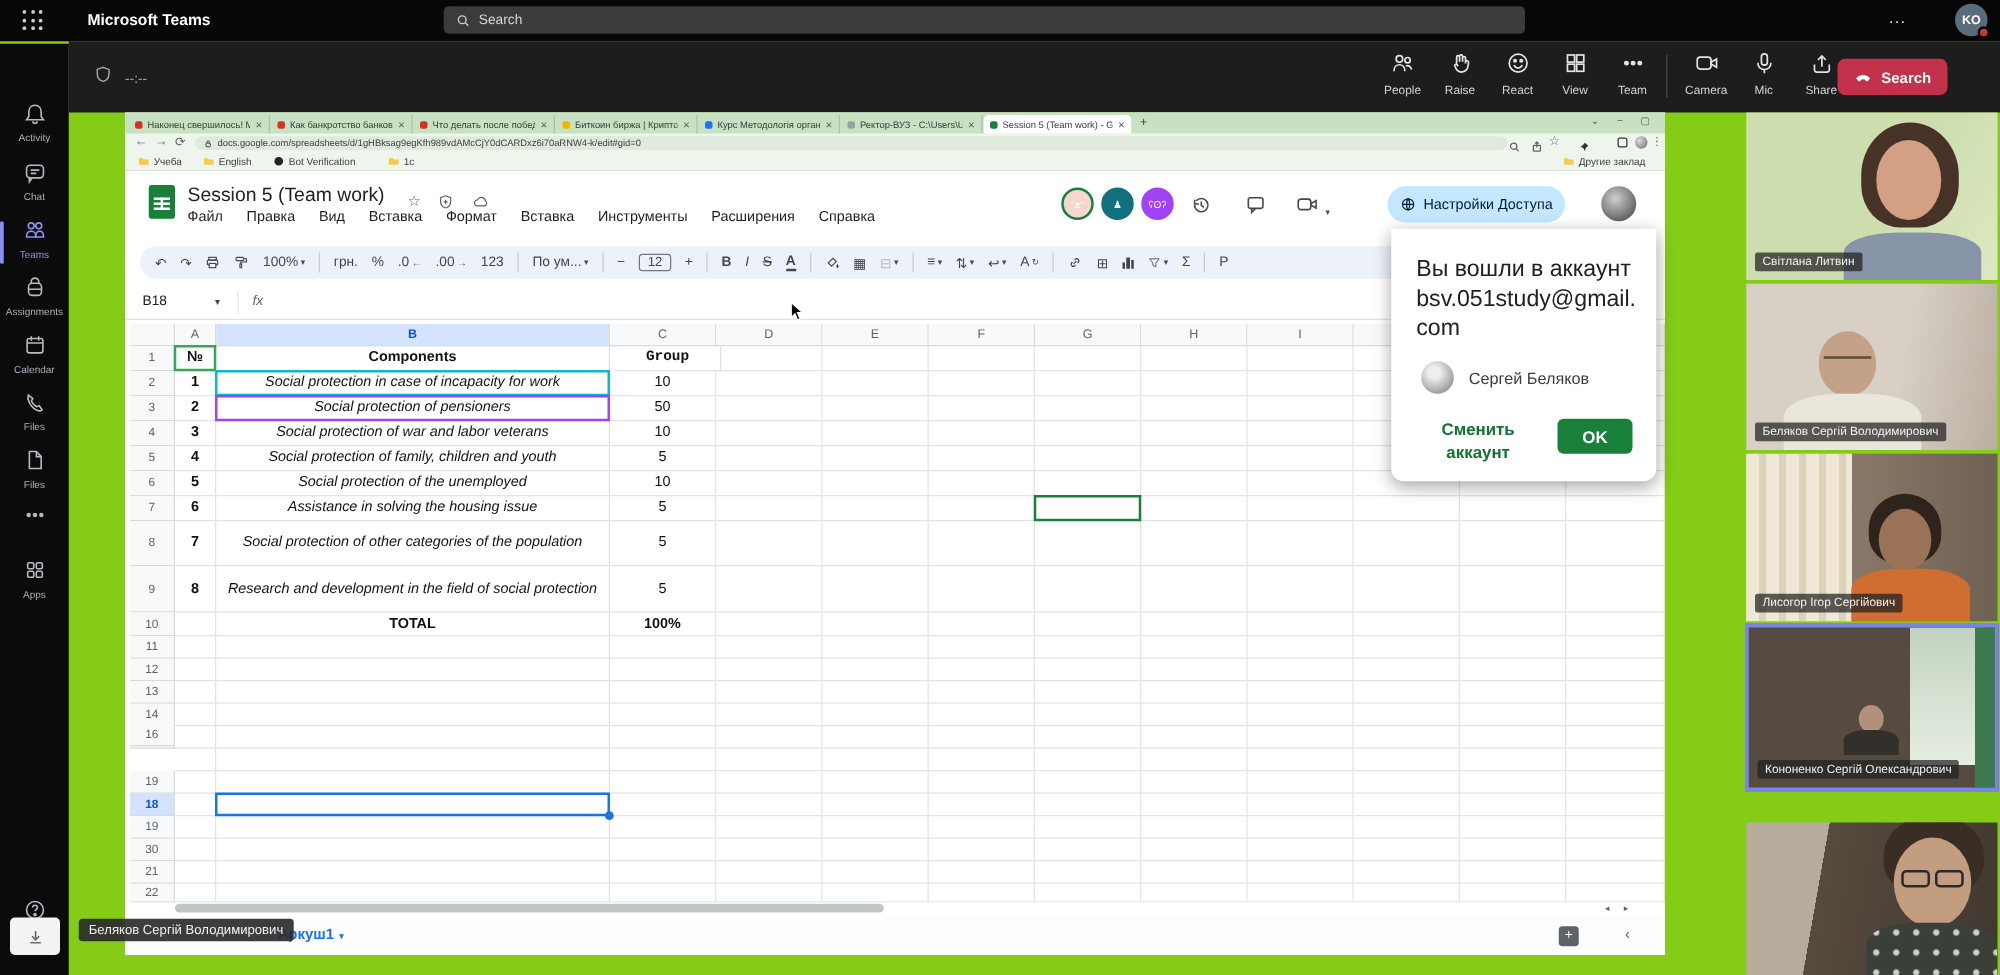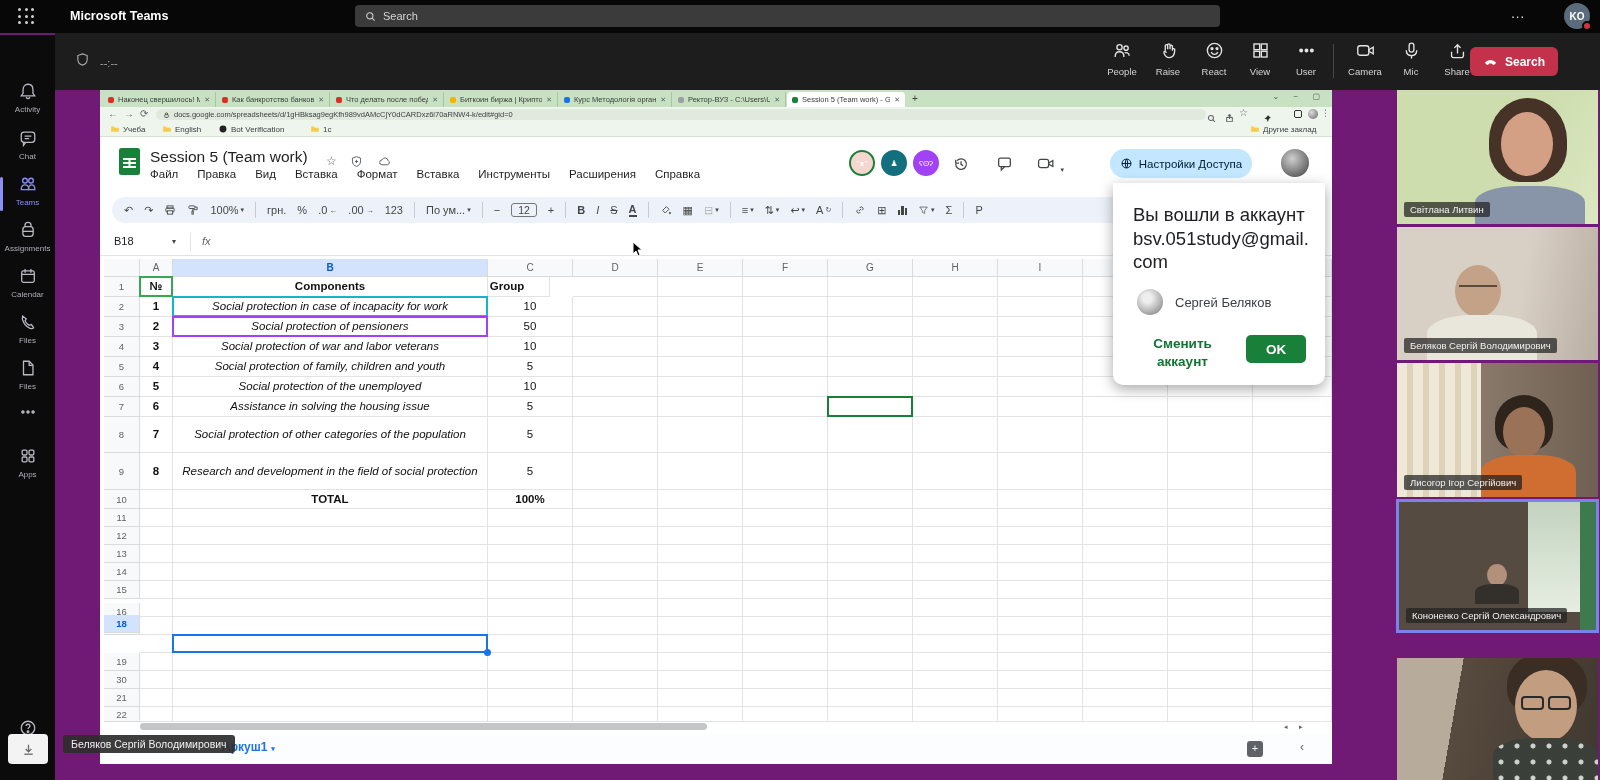--- a/index.html
+++ b/index.html
@@ -1,18 +1,18 @@
 <!DOCTYPE html>
 <html><head>
 <meta charset="utf-8">
 <style>
   * { margin:0; padding:0; box-sizing:border-box; }
   html,body { width:1600px; height:780px; overflow:hidden; background:#0b0b0b;
               font-family:"Liberation Sans", sans-serif; }
-  #stage { position:relative; width:1600px; height:780px; background:#701a75; }
+  #stage { position:relative; width:1600px; height:780px; background:#84cc16; }
 
   
   #topbar { position:absolute; left:0; top:0; width:1600px; height:33px; background:#070707; }
   #waffle { position:absolute; left:18px; top:8px; width:17px; height:17px;
             display:grid; grid-template-columns:repeat(3,1fr); gap:3px; }
   #waffle span { width:3px; height:3px; background:#cfcfcf; border-radius:50%; }
   #app-title { position:absolute; left:70px; top:9px; color:#fff; font-size:12.5px; font-weight:bold; }
   #tsearch { position:absolute; left:355px; top:5px; width:865px; height:22px; background:#3b3b3b;
              border-radius:4px; display:flex; align-items:center; padding-left:10px; gap:7px; }
   #tsearch svg { stroke:#cfcfcf; }
@@ -319,21 +319,21 @@
         <div class="mctl"><svg width="19" height="19" viewBox="0 0 16 16" fill="none" stroke="#e3e3e3" stroke-width="1.15" style="color: rgb(227, 227, 227);">
             <rect x="2.5" y="2.5" width="4.8" height="4.8"></rect>
             <rect x="8.7" y="2.5" width="4.8" height="4.8"></rect>
             <rect x="2.5" y="8.7" width="4.8" height="4.8"></rect>
             <rect x="8.7" y="8.7" width="4.8" height="4.8"></rect>
           </svg><span class="lbl">View</span></div>
         <div class="mctl"><svg width="19" height="19" viewBox="0 0 16 16" fill="none" stroke="#e3e3e3" stroke-width="1.15" style="color: rgb(227, 227, 227);">
             <circle cx="3.5" cy="8" r="1.1" fill="currentColor"></circle>
             <circle cx="8" cy="8" r="1.1" fill="currentColor"></circle>
             <circle cx="12.5" cy="8" r="1.1" fill="currentColor"></circle>
-          </svg><span class="lbl">User</span></div>
+          </svg><span class="lbl">Team</span></div>
         <div class="mdivider"></div>
         <div class="mctl"><svg width="19" height="19" viewBox="0 0 16 16" fill="none" stroke="#e3e3e3" stroke-width="1.15" style="color: rgb(227, 227, 227);">
             <rect x="1.5" y="4" width="9.3" height="8" rx="2"></rect>
             <path d="M10.8 7.4 14.5 5.2v5.6l-3.7-2.2z"></path>
           </svg><span class="lbl">Camera</span></div>
         <div class="mctl"><svg width="19" height="19" viewBox="0 0 16 16" fill="none" stroke="#e3e3e3" stroke-width="1.15" style="color: rgb(227, 227, 227);">
             <rect x="6" y="1.8" width="4" height="7.6" rx="2"></rect>
             <path d="M3.6 7.8c0 2.8 1.9 4.5 4.4 4.5s4.4-1.7 4.4-4.5"></path>
             <path d="M8 12.3v2.5"></path>
           </svg><span class="lbl">Mic</span></div>
@@ -603,21 +603,21 @@
           <div class="ghead" style="left: 643px; width: 85px;">F</div>
           <div class="ghead" style="left: 728px; width: 85px;">G</div>
           <div class="ghead" style="left: 813px; width: 85px;">H</div>
           <div class="ghead" style="left: 898px; width: 85px;">I</div>
           <div class="ghead" style="left: 983px; width: 85px;">J</div>
           <div class="ghead" style="left: 1068px; width: 85px;">K</div>
           <div class="ghead" style="left: 1153px; width: 79px;">L</div>
           <div class="rhead" style="top: 18px; height: 20px;">1</div>
           <div class="gcell b" style="left: 40px; width: 33px; top: 18px; height: 20px;">№</div>
           <div class="gcell b" style="left: 73px; width: 315px; top: 18px; height: 20px;">Components</div>
-          <div class="gcell b" style="left: 365px; width: 85px; top: 18px; height: 20px;">Group</div>
+          <div class="gcell b" style="left: 392px; width: 85px; top: 18px; height: 20px; font-family: Liberation Mono, monospace;">Group</div>
           <div class="gcell" style="left: 473px; width: 85px; top: 18px; height: 20px;"></div>
           <div class="gcell" style="left: 558px; width: 85px; top: 18px; height: 20px;"></div>
           <div class="gcell" style="left: 643px; width: 85px; top: 18px; height: 20px;"></div>
           <div class="gcell" style="left: 728px; width: 85px; top: 18px; height: 20px;"></div>
           <div class="gcell" style="left: 813px; width: 85px; top: 18px; height: 20px;"></div>
           <div class="gcell" style="left: 898px; width: 85px; top: 18px; height: 20px;"></div>
           <div class="gcell" style="left: 983px; width: 85px; top: 18px; height: 20px;"></div>
           <div class="gcell" style="left: 1068px; width: 85px; top: 18px; height: 20px;"></div>
           <div class="gcell" style="left: 1153px; width: 79px; top: 18px; height: 20px;"></div>
           <div class="rhead" style="top: 38px; height: 20px;">2</div>
@@ -795,21 +795,21 @@
           <div class="gcell" style="left: 388px; width: 85px; top: 322px; height: 18px;"></div>
           <div class="gcell" style="left: 473px; width: 85px; top: 322px; height: 18px;"></div>
           <div class="gcell" style="left: 558px; width: 85px; top: 322px; height: 18px;"></div>
           <div class="gcell" style="left: 643px; width: 85px; top: 322px; height: 18px;"></div>
           <div class="gcell" style="left: 728px; width: 85px; top: 322px; height: 18px;"></div>
           <div class="gcell" style="left: 813px; width: 85px; top: 322px; height: 18px;"></div>
           <div class="gcell" style="left: 898px; width: 85px; top: 322px; height: 18px;"></div>
           <div class="gcell" style="left: 983px; width: 85px; top: 322px; height: 18px;"></div>
           <div class="gcell" style="left: 1068px; width: 85px; top: 322px; height: 18px;"></div>
           <div class="gcell" style="left: 1153px; width: 79px; top: 322px; height: 18px;"></div>
-          <div class="rhead" style="top: 344px; height: 18px;">16</div>
+          <div class="rhead" style="top: 320px; height: 18px;">16</div>
           <div class="gcell" style="left: 40px; width: 33px; top: 340px; height: 18px;"></div>
           <div class="gcell" style="left: 73px; width: 315px; top: 340px; height: 18px;"></div>
           <div class="gcell" style="left: 388px; width: 85px; top: 340px; height: 18px;"></div>
           <div class="gcell" style="left: 473px; width: 85px; top: 340px; height: 18px;"></div>
           <div class="gcell" style="left: 558px; width: 85px; top: 340px; height: 18px;"></div>
           <div class="gcell" style="left: 643px; width: 85px; top: 340px; height: 18px;"></div>
           <div class="gcell" style="left: 728px; width: 85px; top: 340px; height: 18px;"></div>
           <div class="gcell" style="left: 813px; width: 85px; top: 340px; height: 18px;"></div>
           <div class="gcell" style="left: 898px; width: 85px; top: 340px; height: 18px;"></div>
           <div class="gcell" style="left: 983px; width: 85px; top: 340px; height: 18px;"></div>
@@ -821,21 +821,21 @@
           <div class="gcell" style="left: 388px; width: 85px; top: 358px; height: 18px;"></div>
           <div class="gcell" style="left: 473px; width: 85px; top: 358px; height: 18px;"></div>
           <div class="gcell" style="left: 558px; width: 85px; top: 358px; height: 18px;"></div>
           <div class="gcell" style="left: 643px; width: 85px; top: 358px; height: 18px;"></div>
           <div class="gcell" style="left: 728px; width: 85px; top: 358px; height: 18px;"></div>
           <div class="gcell" style="left: 813px; width: 85px; top: 358px; height: 18px;"></div>
           <div class="gcell" style="left: 898px; width: 85px; top: 358px; height: 18px;"></div>
           <div class="gcell" style="left: 983px; width: 85px; top: 358px; height: 18px;"></div>
           <div class="gcell" style="left: 1068px; width: 85px; top: 358px; height: 18px;"></div>
           <div class="gcell" style="left: 1153px; width: 79px; top: 358px; height: 18px;"></div>
-          <div class="rhead sel" style="top: 356px; height: 18px;">18</div>
+          <div class="rhead sel" style="top: 376px; height: 18px;">18</div>
           <div class="gcell" style="left: 40px; width: 33px; top: 376px; height: 18px;"></div>
           <div class="gcell" style="left: 73px; width: 315px; top: 376px; height: 18px;"></div>
           <div class="gcell" style="left: 388px; width: 85px; top: 376px; height: 18px;"></div>
           <div class="gcell" style="left: 473px; width: 85px; top: 376px; height: 18px;"></div>
           <div class="gcell" style="left: 558px; width: 85px; top: 376px; height: 18px;"></div>
           <div class="gcell" style="left: 643px; width: 85px; top: 376px; height: 18px;"></div>
           <div class="gcell" style="left: 728px; width: 85px; top: 376px; height: 18px;"></div>
           <div class="gcell" style="left: 813px; width: 85px; top: 376px; height: 18px;"></div>
           <div class="gcell" style="left: 898px; width: 85px; top: 376px; height: 18px;"></div>
           <div class="gcell" style="left: 983px; width: 85px; top: 376px; height: 18px;"></div>

